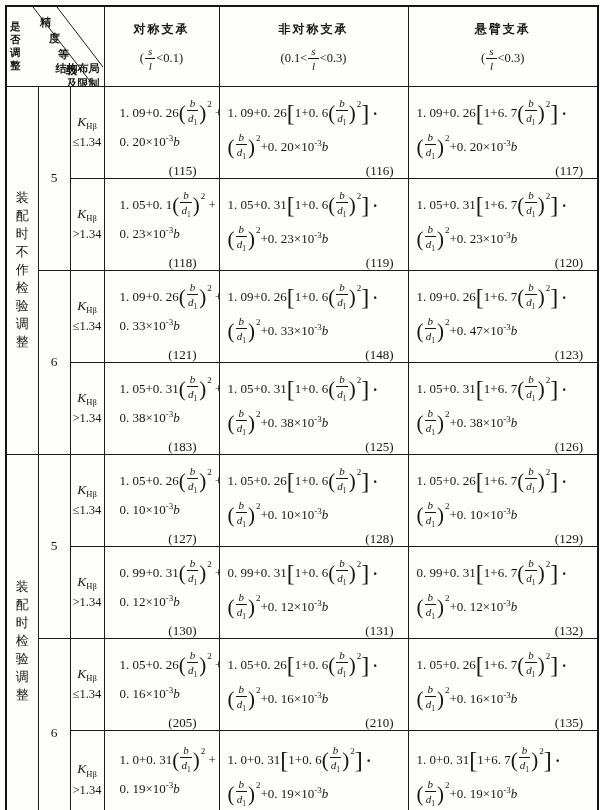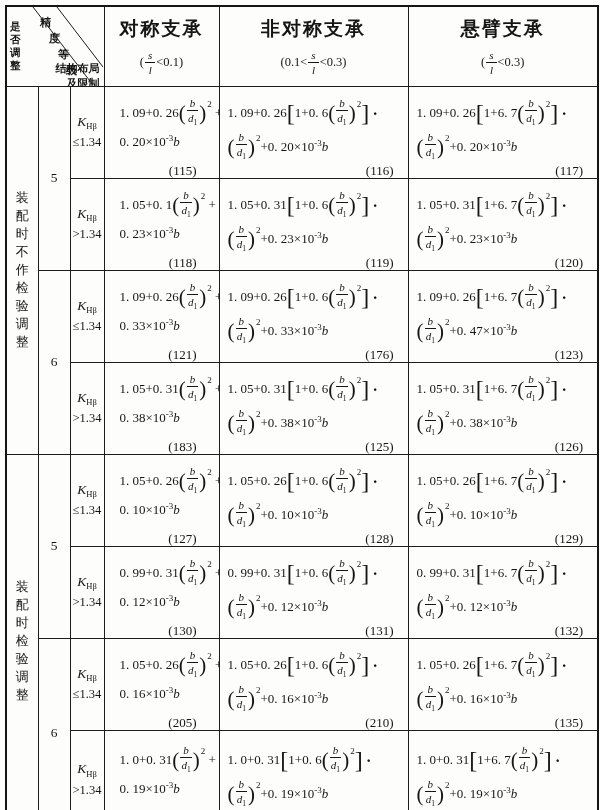--- a/index.html
+++ b/index.html
@@ -12,21 +12,21 @@
   
   .corner{position:relative;height:78px;}
   .corner svg{position:absolute;left:0;top:0;}
   .corner .rowlab{position:absolute;left:3px;top:50%;transform:translateY(-50%);
         display:flex;flex-direction:column;align-items:center;font-size:10.5px;font-weight:bold;line-height:13px;}
   .diagch{position:absolute;font-size:11px;font-weight:bold;}
   .toplab{position:absolute;right:4px;top:6px;text-align:right;font-size:11px;font-weight:bold;line-height:14.5px;white-space:pre-line;margin-top:48px;}
 
   
   .sup-h{text-align:center;}
-  .sup-title{font-weight:bold;font-size:19px;letter-spacing:2px;margin:0 0 8px 0;}
+  .sup-title{font-weight:bold;font-size:12px;letter-spacing:2px;margin:0 0 8px 0;}
   .sup-cond{font-size:12.5px;}
 
   
   .fr{display:inline-block;vertical-align:middle;text-align:center;font-style:italic;margin:0 1px;}
   .fn{display:block;border-bottom:1px solid #151515;padding:0 3px 1px;font-size:11px;line-height:11px;}
   .fd{display:block;padding-top:1px;font-size:11px;line-height:12px;}
   .fd sub{font-size:7.5px;font-style:normal;}
 
   .tp{font-size:21px;vertical-align:middle;font-style:normal;display:inline-block;line-height:0.9;}
   .tb{font-size:24px;vertical-align:middle;font-style:normal;display:inline-block;line-height:0.9;}
@@ -159,21 +159,21 @@
       <td rowspan="2" class="grade">6</td>
       <td class="kcell"><span class="ks">K</span><sub>Hβ</sub><br>≤1.34</td>
       <td class="fc c4">
             <div class="fl">1. 09+0. 26<span><span class="tp">(</span><span class="fr"><span class="fn">b</span><span class="fd">d<sub>1</sub></span></span><span class="tp">)</span><sup class="s2">2</sup></span> +</div>
             <div class="fl">0. 33×10<sup class="e">-3</sup><span class="vit">b</span></div>
             <div class="eqnum">(121)</div>
           </td>
       <td class="fc c5">
             <div class="fl">1. 09+0. 26<span class="tb">[</span>1+0. 6<span><span class="tp">(</span><span class="fr"><span class="fn">b</span><span class="fd">d<sub>1</sub></span></span><span class="tp">)</span><sup class="s2">2</sup></span><span class="tb">]</span> <span class="mdot">·</span></div>
             <div class="fl"><span><span class="tp">(</span><span class="fr"><span class="fn">b</span><span class="fd">d<sub>1</sub></span></span><span class="tp">)</span><sup class="s2">2</sup></span>+0. 33×10<sup class="e">-3</sup><span class="vit">b</span></div>
-            <div class="eqnum">(176)</div>
+            <div class="eqnum">(148)</div>
           </td>
       <td class="fc c6">
             <div class="fl">1. 09+0. 26<span class="tb">[</span>1+6. 7<span><span class="tp">(</span><span class="fr"><span class="fn">b</span><span class="fd">d<sub>1</sub></span></span><span class="tp">)</span><sup class="s2">2</sup></span><span class="tb">]</span> <span class="mdot">·</span></div>
             <div class="fl"><span><span class="tp">(</span><span class="fr"><span class="fn">b</span><span class="fd">d<sub>1</sub></span></span><span class="tp">)</span><sup class="s2">2</sup></span>+0. 47×10<sup class="e">-3</sup><span class="vit">b</span></div>
             <div class="eqnum">(123)</div>
           </td>
     </tr>
     <tr style="height:91px">
       <td class="kcell"><span class="ks">K</span><sub>Hβ</sub><br>&gt;1.34</td>
       <td class="fc c4">

